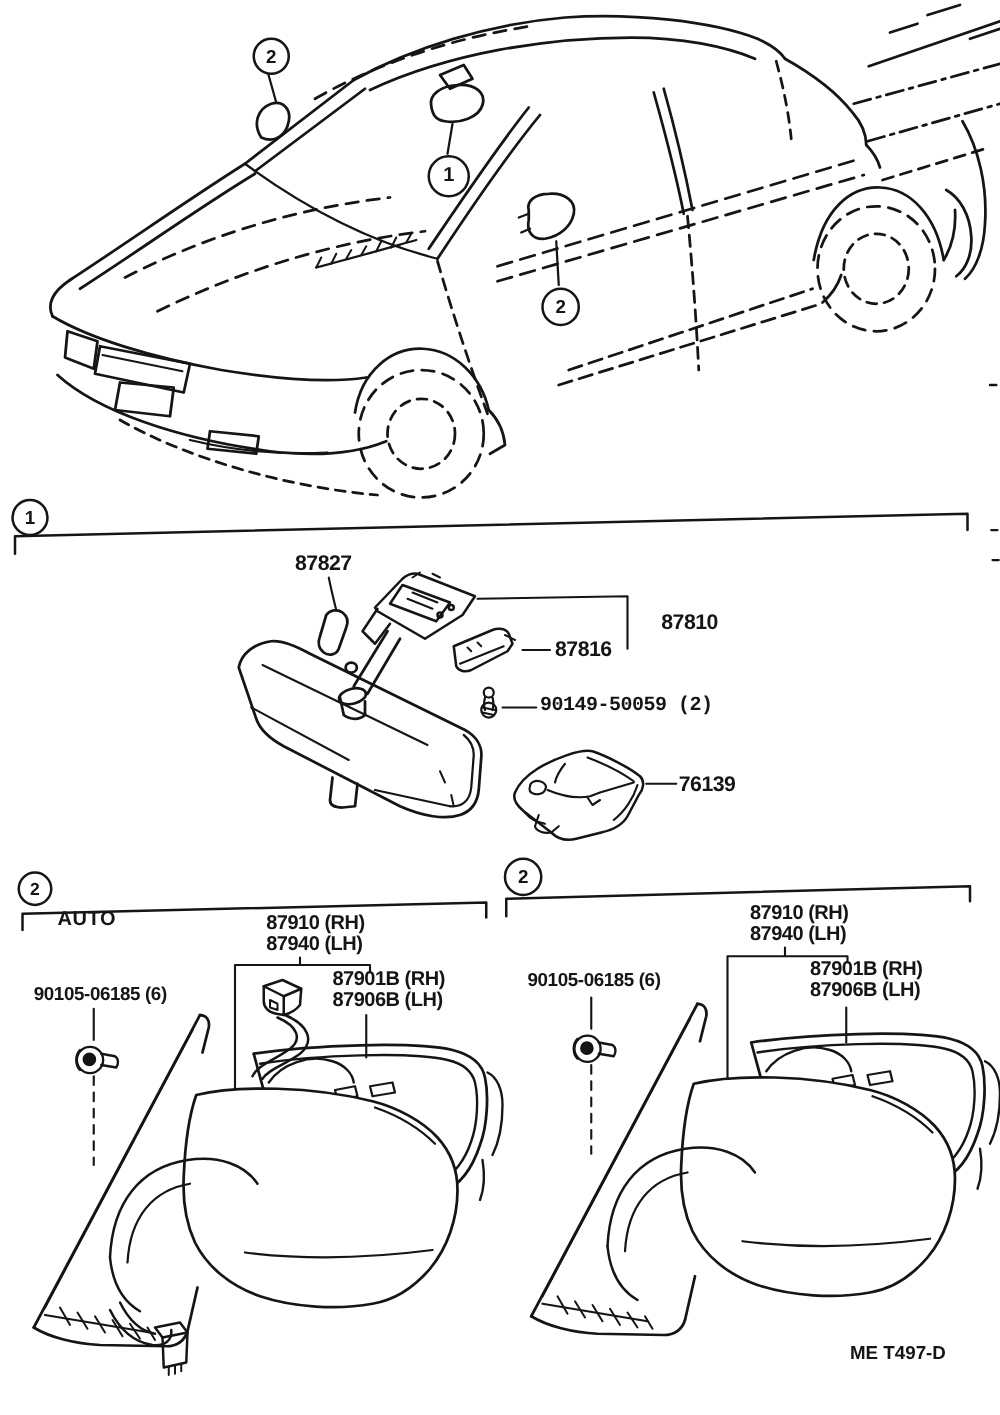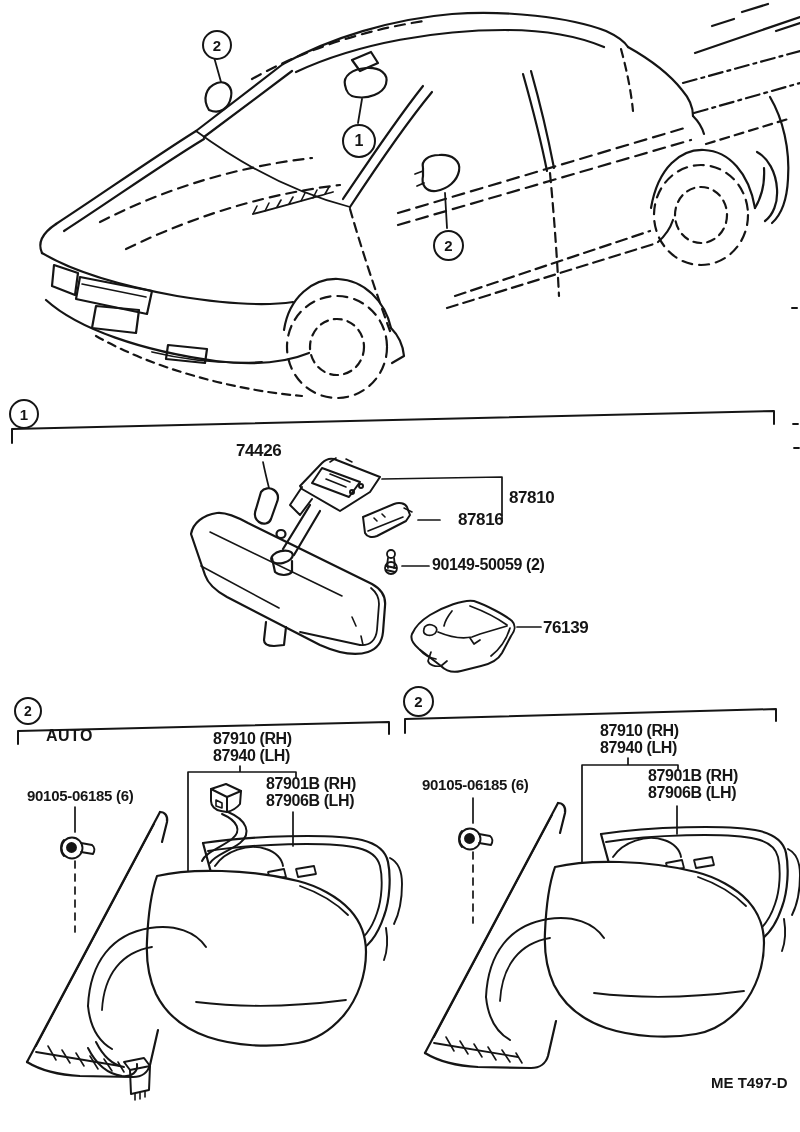--- a/index.html
+++ b/index.html
@@ -242,24 +242,24 @@
   </svg>
 
   <div class="callout" style="left:202px;top:30px;width:26px;height:26px;">2</div>
   <div class="callout" style="left:342px;top:124px;width:30px;height:30px;font-size:16px;">1</div>
   <div class="callout" style="left:433px;top:230px;width:27px;height:27px;">2</div>
 
   <div class="callout" style="left:9px;top:399px;width:26px;height:26px;">1</div>
   <div class="callout" style="left:14px;top:697px;width:24px;height:24px;font-size:14px;">2</div>
   <div class="callout" style="left:403px;top:686px;width:27px;height:27px;">2</div>
 
-  <div class="lbl" style="left:236px;top:442px;">74426</div>
-  <div class="lbl" style="left:509px;top:489px;">87810</div>
-  <div class="lbl" style="left:458px;top:511px;">87816</div>
-  <div class="lbl md" style="left:432px;top:556px;">90149-50059 (2)</div>
+  <div class="lbl" style="left:236px;top:442px;">87827</div>
+  <div class="lbl" style="left:529px;top:489px;">87810</div>
+  <div class="lbl" style="left:444px;top:511px;">87816</div>
+  <div class="lbl md" style="left:432px;top:556px;font-family:Liberation Mono, monospace;">90149-50059 (2)</div>
   <div class="lbl" style="left:543px;top:619px;">76139</div>
 
   <div class="lbl md" style="left:46px;top:702px;letter-spacing:0.5px;margin-top:25px;">AUTO</div>
   <div class="lbl md" style="left:213px;top:730px;">
     <span class="line">87910 (RH)</span>
     <span class="line">87940 (LH)</span>
   </div>
   <div class="lbl md" style="left:266px;top:775px;">
     <span class="line">87901B (RH)</span>
     <span class="line">87906B (LH)</span>
@@ -269,14 +269,14 @@
   <div class="lbl md" style="left:600px;top:722px;">
     <span class="line">87910 (RH)</span>
     <span class="line">87940 (LH)</span>
   </div>
   <div class="lbl md" style="left:648px;top:767px;">
     <span class="line">87901B (RH)</span>
     <span class="line">87906B (LH)</span>
   </div>
   <div class="lbl sm" style="left:422px;top:776px;">90105-06185 (6)</div>
 
-  <div class="lbl sm" style="left:711px;top:1074px;letter-spacing:0;">ME T497-D</div>
+  <div class="lbl sm" style="left:680px;top:1074px;letter-spacing:0;">ME T497-D</div>
 </div>
 
 </body></html>

